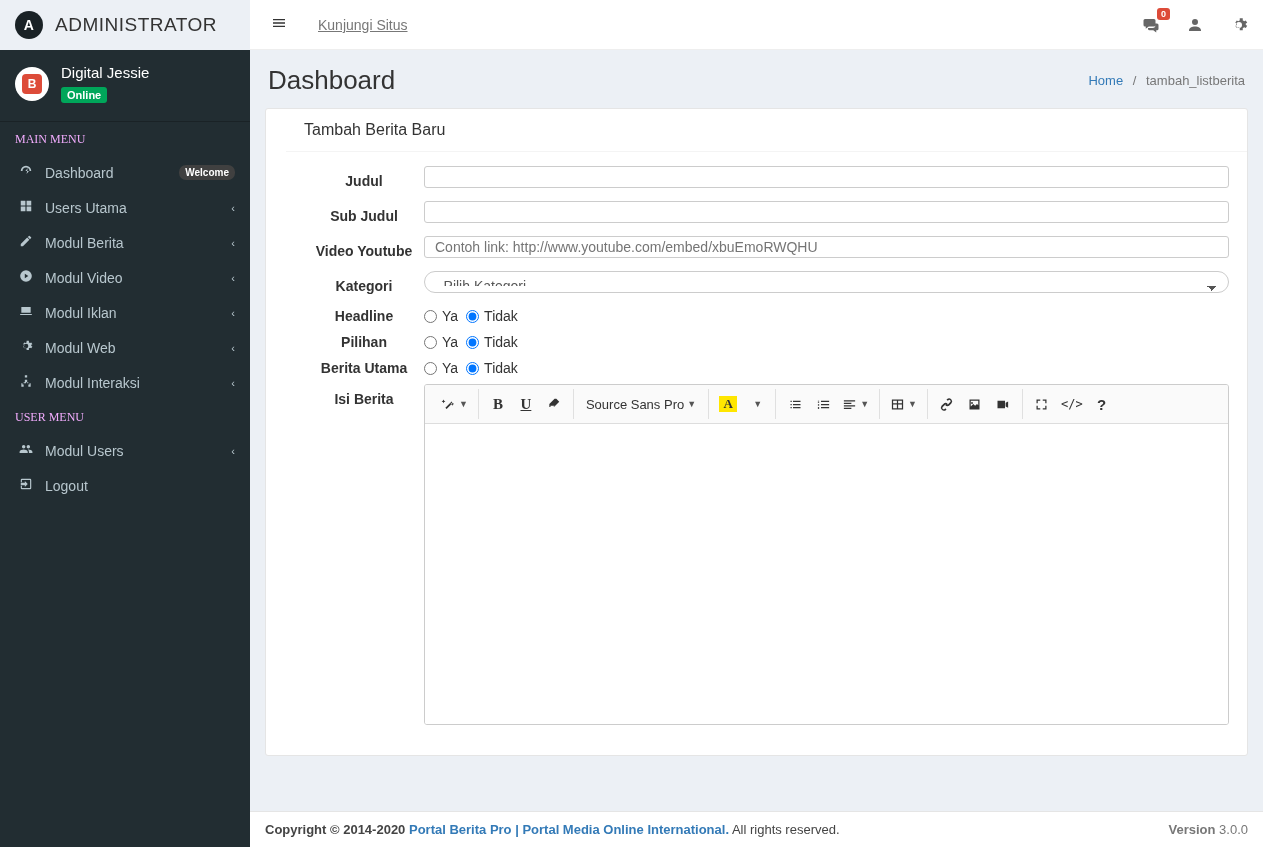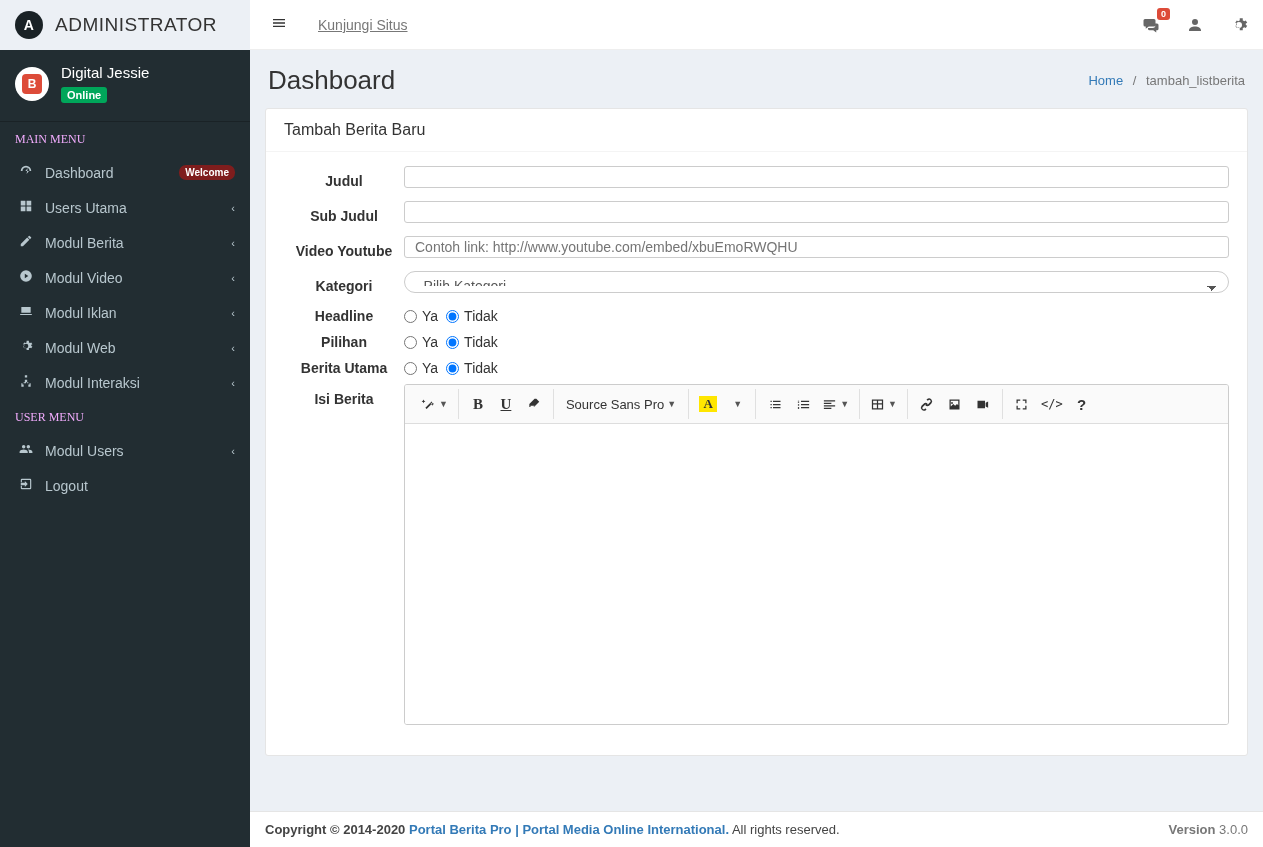--- a/index.html
+++ b/index.html
@@ -15,37 +15,37 @@
 .user-info .name { color: #fff; font-size: 15px; }
 .user-info .status-badge { display: inline-block; background: #00a65a; color: #fff; font-size: 11px; padding: 2px 6px; border-radius: 3px; margin-top: 6px; font-weight: 600; }
 .side-divider { border-top: 1px solid #1a2226; margin: 4px 0 0; }
 .menu-header { color: #f0abfc; padding: 10px 15px 8px; font-size: 12px; font-family: Liberation Serif, serif; }
 .menu { list-style: none; }
 .menu li { position: relative; }
 .menu li a { display: flex; align-items: center; padding: 9px 15px; color: #b8c7ce; text-decoration: none; font-size: 14px; }
 .menu li a .mi { width: 22px; text-align: center; margin-right: 8px; font-size: 14px; }
 .menu li a .lbl { flex: 1; }
 .menu li a .chev { font-size: 11px; color: #b8c7ce; }
-.menu li a .badge-red { background: #7f1d1d; color: #fff; font-size: 10px; padding: 2px 6px; border-radius: 7px; font-weight: 600; }
+.menu li a .badge-red { background: #404040; color: #fff; font-size: 10px; padding: 2px 6px; border-radius: 7px; font-weight: 600; }
 
 .main { flex: 1; display: flex; flex-direction: column; min-width: 0; }
 .topbar { height: 50px; background: #fff; border-bottom: 1px solid #eee; display: flex; align-items: center; padding: 0 15px; }
 .hamburger { width: 28px; color: #333; cursor: pointer; font-size: 16px; padding: 6px; margin-right: 25px; }
 .visit { color: #777; font-size: 14px; }
 .top-right { margin-left: auto; display: flex; align-items: center; gap: 26px; color: #666; }
 .top-icon { position: relative; cursor: pointer; }
 .top-icon svg { width: 18px; height: 18px; display: block; }
 .noti-badge { position: absolute; top: -8px; right: -10px; background: #dd4b39; color: #fff; font-size: 9px; padding: 1px 4px; border-radius: 3px; font-weight: bold; }
 
 .content-header { padding: 15px 18px 12px; display: flex; align-items: center; justify-content: space-between; }
 .content-header h1 { font-size: 26px; font-weight: 500; color: #333; }
 .breadcrumb { font-size: 13px; color: #777; }
 .breadcrumb a { color: #337ab7; text-decoration: none; }
 .content-body { padding: 0 15px 15px; flex: 1; }
-.box { background: #fff; border: 1px solid #e5e5e5; border-radius: 3px; }
+.box { background: #fff; border: 1px solid #e5e5e5; border-radius: 3px; padding-left: 20px; }
 .box-header { padding: 12px 18px; border-bottom: 1px solid #f4f4f4; font-size: 16px; color: #333; }
 .box-body { padding: 14px 18px 18px; }
 .form-row { display: flex; align-items: flex-start; margin-bottom: 12px; }
 .form-row .flabel { width: 120px; padding-top: 7px; font-weight: 700; color: #333; font-size: 14px; text-align: center; }
 .form-row .fctl { flex: 1; }
 .tinput, .tselect { width: 100%; height: 22px; border: 1px solid #ccc; border-radius: 3px; padding: 6px 10px; font-size: 14px; color: #555; background: #fff; font-family: inherit; }
 .tselect { appearance: none; background-image: linear-gradient(45deg, transparent 50%, #555 50%), linear-gradient(135deg, #555 50%, transparent 50%); background-position: calc(100% - 16px) 14px, calc(100% - 11px) 14px; background-size: 5px 5px, 5px 5px; background-repeat: no-repeat; border-radius: 15px; }
 .radio-group { display: flex; align-items: center; gap: 8px; padding-top: 2px; }
 .radio-group label { display: inline-flex; align-items: center; gap: 5px; font-size: 14px; color: #333; }
 .form-row.compact { margin-bottom: 8px; }

